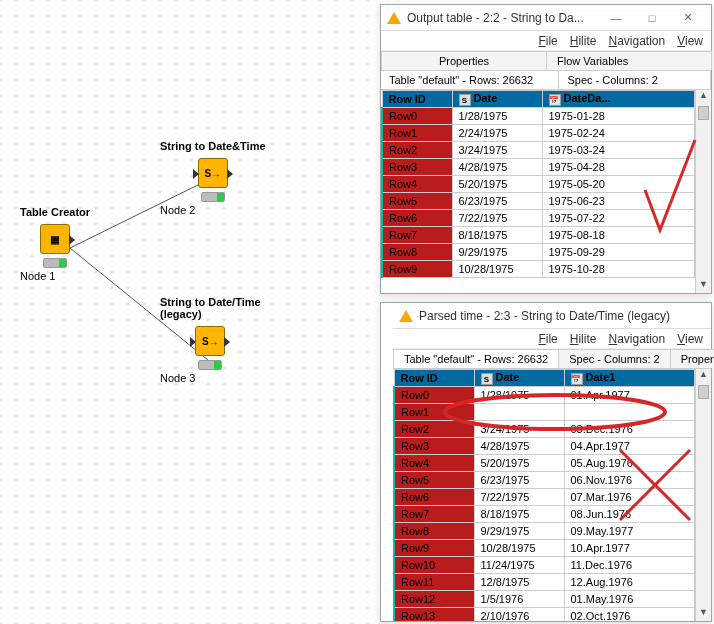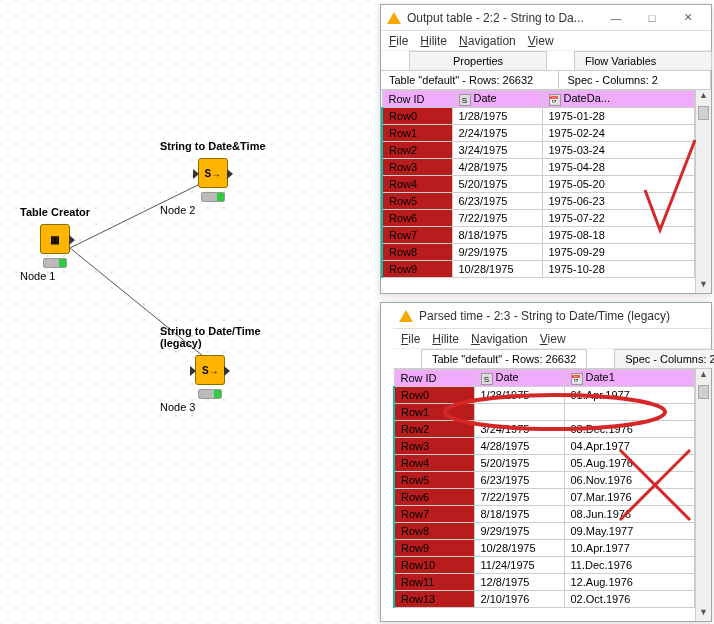--- a/index.html
+++ b/index.html
@@ -88,36 +88,36 @@
     cursor:pointer;
   }
   .menubar {
     height:20px;
     display:flex; align-items:center;
     gap:12px;
     padding:0 8px;
     font-size:12px;
     color:#333;
     border-bottom:1px solid #eee;
+    justify-content:flex-end;
   }
   .menubar span u { text-decoration:underline; }
   .tabbar {
     display:flex;
     border-bottom:1px solid #ccc;
     font-size:11px;
   }
   .tab {
     padding:3px 10px;
     border:1px solid #ccc;
     border-bottom:none;
     background:#f4f4f4;
     margin-right:-1px;
     cursor:pointer;
     white-space:nowrap;
-    margin-left:28px;
   }
   .tab.active { background:#fff; }
   .infobar {
     display:flex;
     font-size:11px;
     border-bottom:1px solid #ccc;
   }
   .infobar .cell {
     padding:3px 8px;
     border-right:1px solid #ccc;
@@ -136,22 +136,22 @@
   }
   table.data th, table.data td {
     border:1px solid #ccc;
     padding:1px 6px;
     text-align:left;
     background:#fff;
     white-space:nowrap;
     height:17px;
   }
   table.data th {
-    background:#f0abfc;
-    font-weight:normal;
+    background:#0369a1;
+    font-weight:bold;
   }
   table.data td.rowhdr {
     background:#b91c1c;
     border-left:2px solid #14b8a6;
   }
   .sicon {
     display:inline-block;
     width:12px;height:12px;
     background:#ddd;
     border:1px solid #999;
@@ -191,21 +191,21 @@
     <div class="nodeid">Node 1</div>
   </div>
 
   <div class="node" style="left:160px; top:140px;">
     <div class="label">String to Date&amp;Time</div>
     <div class="box">S→<div class="port-in"></div><div class="port-out"></div></div>
     <div class="traffic"></div>
     <div class="nodeid">Node 2</div>
   </div>
 
-  <div class="node" style="left:160px; top:325px;">
+  <div class="node" style="left:160px; top:296px;">
     <div class="label" style="white-space:pre;">String to Date/Time
 (legacy)</div>
     <div class="box">S→<div class="port-in"></div><div class="port-out"></div></div>
     <div class="traffic"></div>
     <div class="nodeid">Node 3</div>
   </div>
 </div>
 
 <div class="win" style="left:380px; top:4px; width:332px; height:290px;">
   <div class="titlebar">
@@ -383,20 +383,25 @@
             </tr>
             <tr>
               <td class="rowhdr">Row10</td>
               <td>11/24/1975</td>
               <td>11.Dec.1976</td>
             </tr>
             <tr>
               <td class="rowhdr">Row11</td>
               <td>12/8/1975</td>
               <td>12.Aug.1976</td>
+            </tr>
+            <tr>
+              <td class="rowhdr">Row12</td>
+              <td>1/5/1976</td>
+              <td>01.May.1976</td>
             </tr>
             <tr>
               <td class="rowhdr">Row13</td>
               <td>2/10/1976</td>
               <td>02.Oct.1976</td>
             </tr>
           </tbody>
       </table>
     </div>
     <div class="vscroll">

